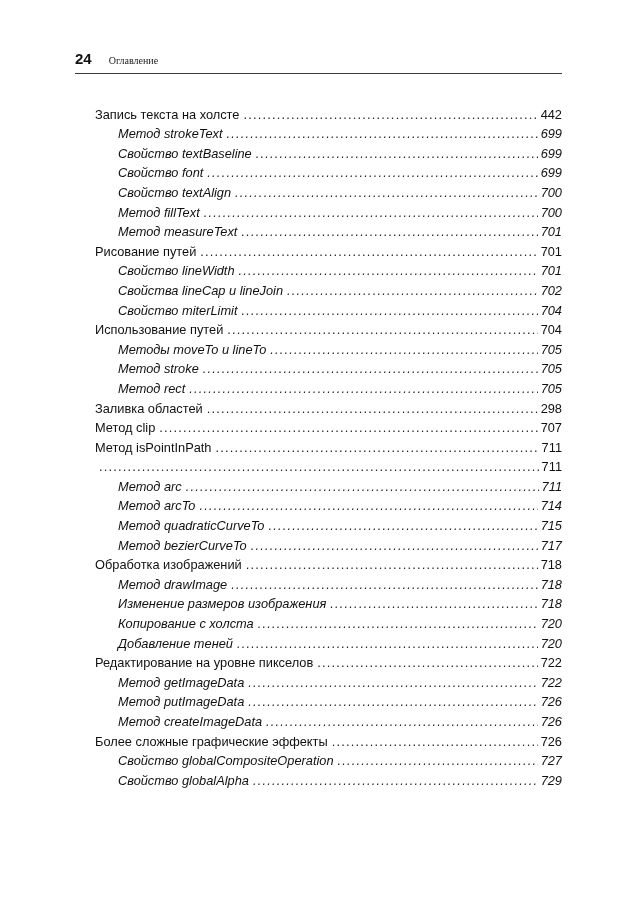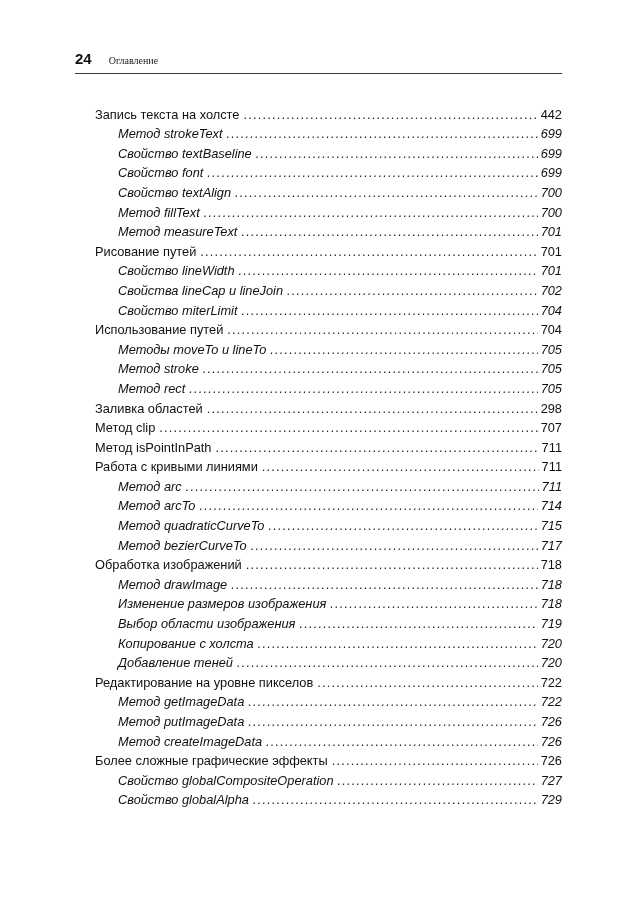--- a/index.html
+++ b/index.html
@@ -163,21 +163,20 @@
         <span class="toc-title">Метод clip</span>
         <span class="toc-dots"></span>
         <span class="toc-page">707</span>
       </div>
       <div class="toc-row lvl1">
         <span class="toc-title">Метод isPointInPath</span>
         <span class="toc-dots"></span>
         <span class="toc-page">711</span>
       </div>
       <div class="toc-row lvl1">
-        <span class="toc-title">Работа с кривыми линиями</span>
         <span class="toc-dots"></span>
         <span class="toc-page">711</span>
       </div>
       <div class="toc-row lvl2">
         <span class="toc-title">Метод arc</span>
         <span class="toc-dots"></span>
         <span class="toc-page">711</span>
       </div>
       <div class="toc-row lvl2">
         <span class="toc-title">Метод arcTo</span>
@@ -203,25 +202,20 @@
         <span class="toc-title">Метод drawImage</span>
         <span class="toc-dots"></span>
         <span class="toc-page">718</span>
       </div>
       <div class="toc-row lvl2">
         <span class="toc-title">Изменение размеров изображения</span>
         <span class="toc-dots"></span>
         <span class="toc-page">718</span>
       </div>
       <div class="toc-row lvl2">
-        <span class="toc-title">Выбор области изображения</span>
-        <span class="toc-dots"></span>
-        <span class="toc-page">719</span>
-      </div>
-      <div class="toc-row lvl2">
         <span class="toc-title">Копирование с холста</span>
         <span class="toc-dots"></span>
         <span class="toc-page">720</span>
       </div>
       <div class="toc-row lvl2">
         <span class="toc-title">Добавление теней</span>
         <span class="toc-dots"></span>
         <span class="toc-page">720</span>
       </div>
       <div class="toc-row lvl1">

